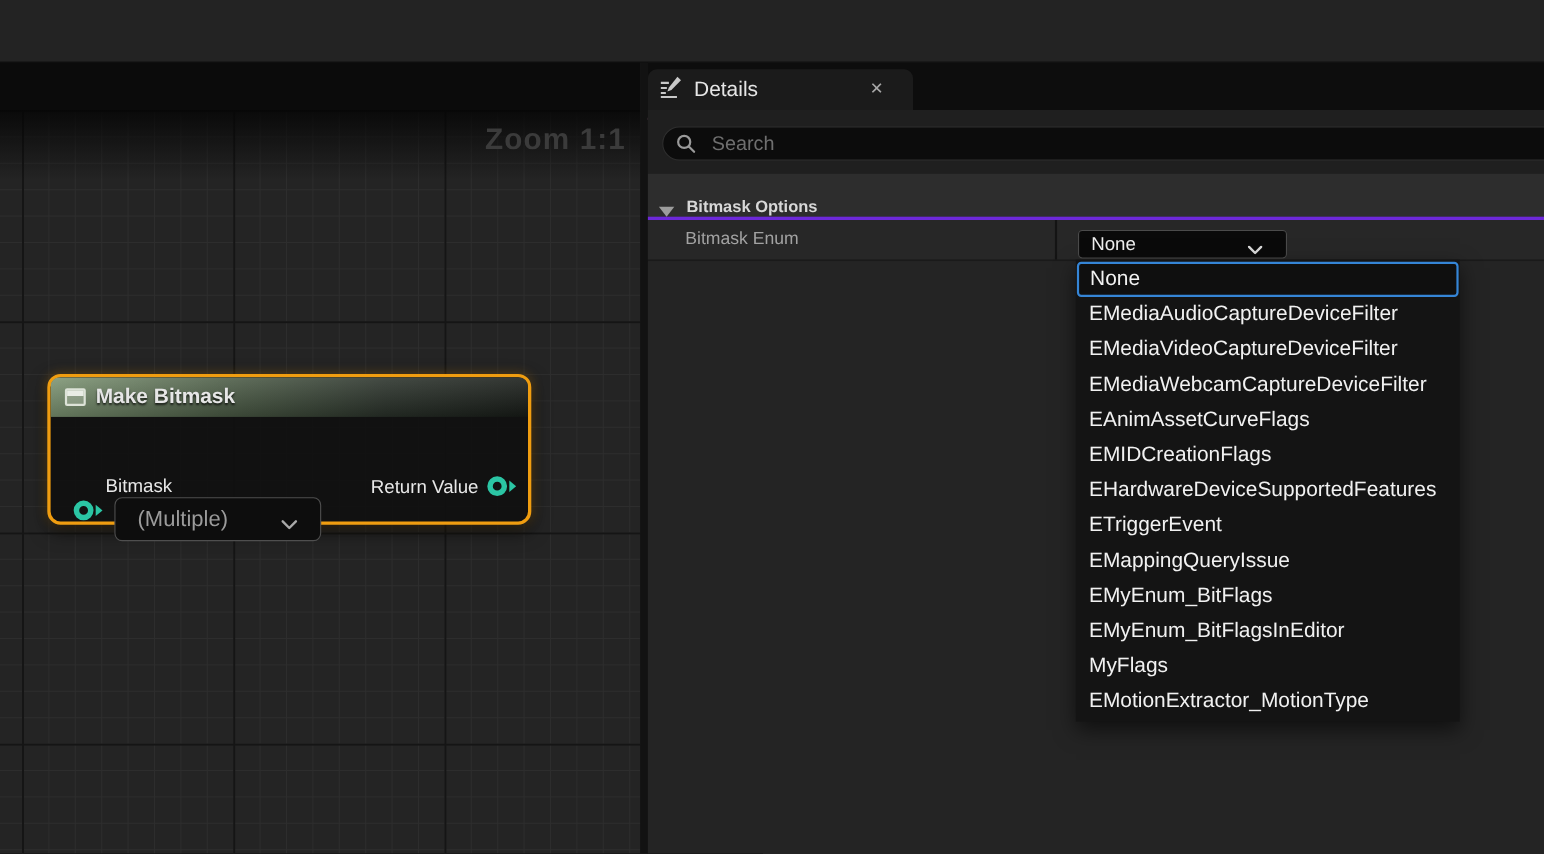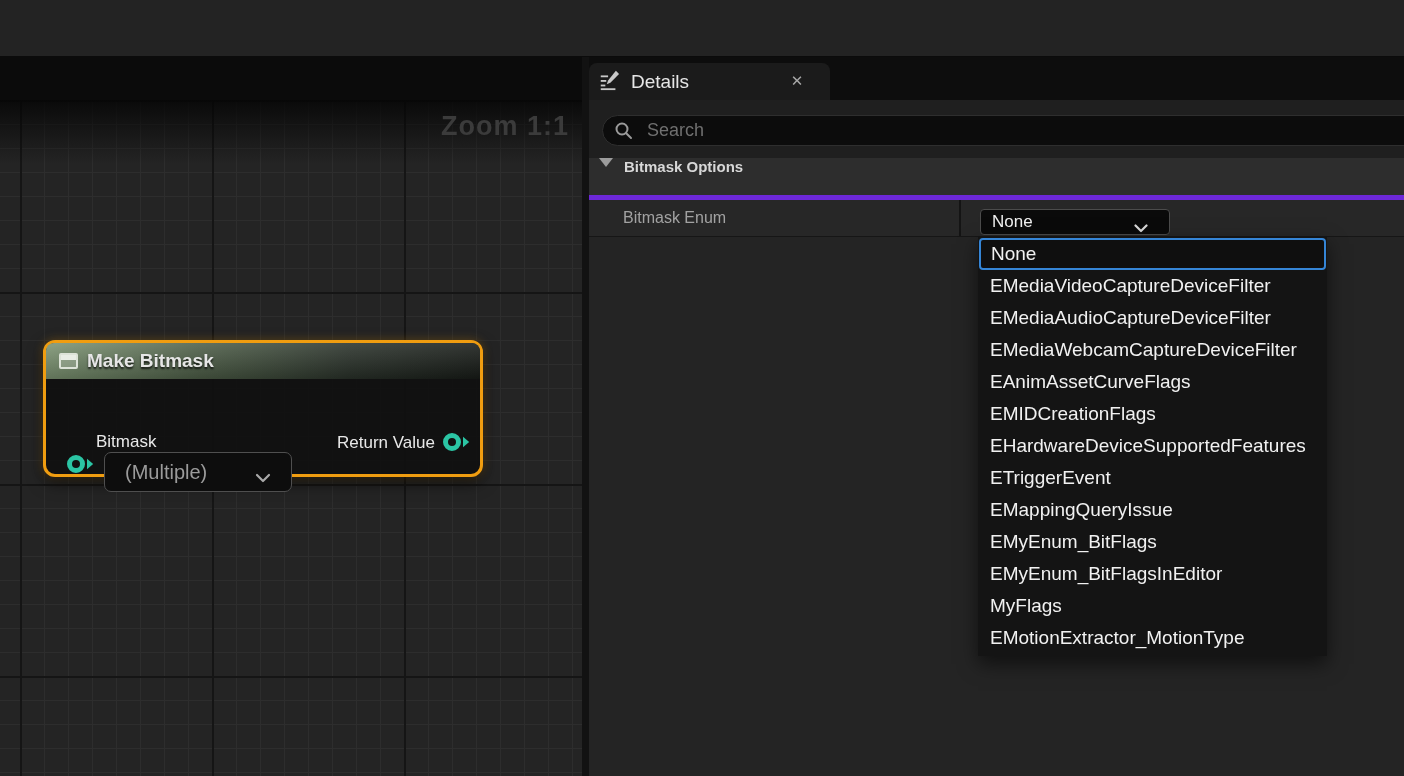--- a/index.html
+++ b/index.html
@@ -75,21 +75,21 @@
   .search-row { position:absolute; top:43px; left:0; right:0; height:58px; background:#1F1F1F; }
   .search-box { position:absolute; left:13px; top:15px; right:-20px; height:31px;
     background:#0C0C0C; border:1px solid #2E2E2E; border-radius:16px;
     display:flex; align-items:center; }
   .search-icon { margin-left:11px; flex:0 0 auto; display:flex; }
   .search-input { flex:1; margin-left:12px; background:transparent; border:none; outline:none;
     font-size:18px; color:#E0E0E0; font-family:inherit; }
   .search-input::placeholder { color:#6F6F6F; }
 
   .section-header { position:absolute; top:101px; left:0; right:0; height:42px; background:#2D2D2D;
-    border-bottom:5px solid #6d28d9; display:flex; align-items:flex-start; }
+    border-bottom:3px solid #6d28d9; display:flex; align-items:flex-end; }
   .caret-down { width:0; height:0; margin-left:10px;
     border-left:7px solid transparent; border-right:7px solid transparent; border-top:9px solid #9C9C9C; }
   .section-title { margin-left:11px; font-size:15px; font-weight:bold; color:#D8D8D8; }
 
   .prop-row { position:absolute; top:143px; left:0; right:0; height:37px; background:#272727;
     border-bottom:1px solid #161616; }
   .prop-name { position:absolute; left:0; top:0; bottom:0; width:372px;
     border-right:2px solid #141414; display:flex; align-items:center; }
   .prop-label { margin-left:34px; font-size:16px; color:#A2A2A2; }
 
@@ -204,22 +204,22 @@
       <span class="combo-value">None</span>
       <span class="combo-chev">
         <svg width="14" height="9" viewBox="0 0 14 9">
           <path d="M1.5 1.5 L7 7 L12.5 1.5" stroke="#D8D8D8" stroke-width="2.2" fill="none" stroke-linecap="round" stroke-linejoin="round"></path>
         </svg>
       </span>
     </div>
 
     <div class="enum-list">
         <div class="enum-item selected">None</div>
+        <div class="enum-item">EMediaAudioCaptureDeviceFilter</div>
         <div class="enum-item">EMediaVideoCaptureDeviceFilter</div>
-        <div class="enum-item">EMediaAudioCaptureDeviceFilter</div>
         <div class="enum-item">EMediaWebcamCaptureDeviceFilter</div>
         <div class="enum-item">EAnimAssetCurveFlags</div>
         <div class="enum-item">EMIDCreationFlags</div>
         <div class="enum-item">EHardwareDeviceSupportedFeatures</div>
         <div class="enum-item">ETriggerEvent</div>
         <div class="enum-item">EMappingQueryIssue</div>
         <div class="enum-item">EMyEnum_BitFlags</div>
         <div class="enum-item">EMyEnum_BitFlagsInEditor</div>
         <div class="enum-item">MyFlags</div>
         <div class="enum-item">EMotionExtractor_MotionType</div>

